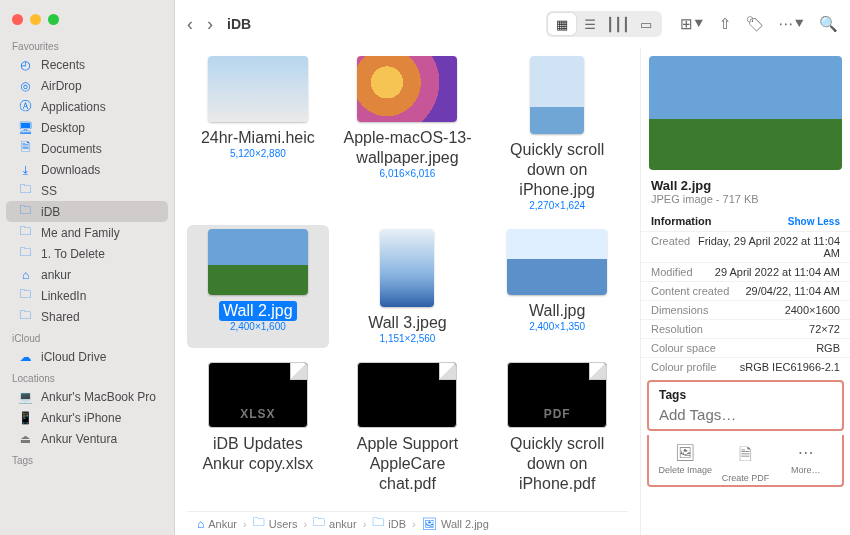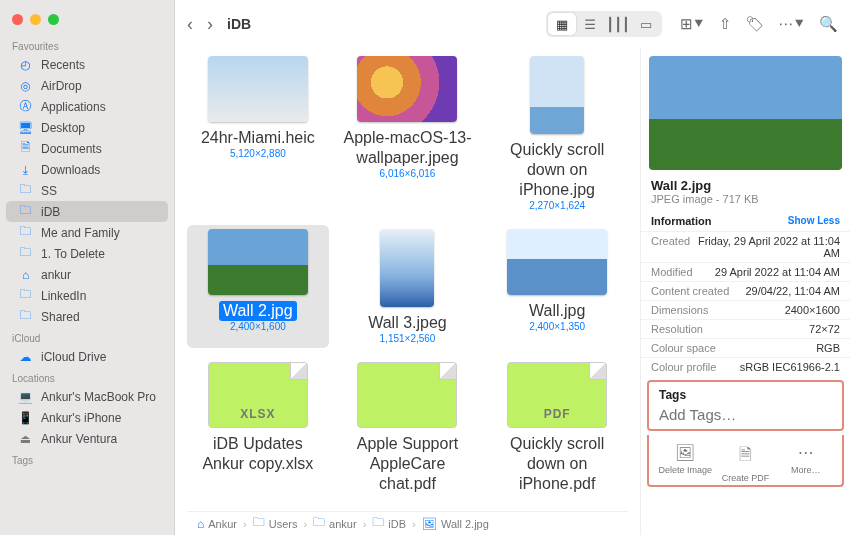--- a/index.html
+++ b/index.html
@@ -28,39 +28,39 @@
   .tb-grp { display:flex; gap:14px; align-items:center; margin-left:8px; font-size:15px;}
   .tb-btn { cursor:default; }
 
   .content { flex:1; display:flex; overflow:hidden; }
   .grid-area { flex:1; overflow:auto; padding: 4px 12px 0 12px; display:flex; flex-direction:column;}
   .grid { display:grid; grid-template-columns: repeat(3, 1fr); gap: 10px 8px; }
   .tile { display:flex; flex-direction:column; align-items:center; text-align:center; padding:4px; border-radius:6px;}
   .tile.sel { background:#e4e4e4; }
   .thumb { width:100px; height:66px; border-radius:4px; background:#ddd center/cover no-repeat; box-shadow:0 1px 2px rgba(0,0,0,.25); display:flex; align-items:center; justify-content:center; font-size:11px; color:#666; position:relative; overflow:hidden;}
   .thumb.port { width:54px; height:78px; }
-  .thumb.doc { background:#bef264; border:1px solid #ccc; box-shadow:none; position:relative; }
+  .thumb.doc { background:#000000; border:1px solid #ccc; box-shadow:none; position:relative; }
   .thumb.doc::after { content:""; position:absolute; top:0; right:0; width:16px; height:16px; background:linear-gradient(135deg,#fff 0 50%, #ddd 50% 100%); border-bottom:1px solid #ccc; border-left:1px solid #ccc;}
   .docext { position:absolute; bottom:6px; font-weight:600; font-size:12px; color:#777; letter-spacing:1px; }
   .fn { font-size:16px; color:#3a3a3a; margin-top:6px; line-height:1.25; max-width:130px;}
   .fn.sel { background:#0a7cff; color:#fff; border-radius:3px; padding:0 4px;}
   .dim { font-size:10px; color:#0a7cff; margin-top:0;}
 
   .pbar { height:24px; border-top:1px solid #eee; font-size:11px; color:#7a7a7a; display:flex; align-items:center; gap:4px; padding:0 10px;}
   .pbar .crumb { display:flex; align-items:center; gap:4px;}
   .pbar .sep::after { content:"›"; margin:0 2px; color:#bbb;}
   .fold-ic { color:#0a7cff; font-size:12px;}
 
   
   .insp { width:210px; border-left:1px solid #eee; display:flex; flex-direction:column; font-size:11px; color:#444; overflow:hidden;}
   .insp-prev { height:130px; display:flex; align-items:center; justify-content:center; padding:8px;}
   .insp-prev .pv { width:100%; height:100%; border-radius:4px; background:linear-gradient(to bottom,#6aa3d8 0 55%, #3c7a2e 55% 100%);}
   .insp-name { font-size:13px; font-weight:600; padding:0 10px; color:#222;}
   .insp-sub { font-size:11px; color:#888; padding:0 2px 6px 10px;}
-  .insp-h { display:flex; justify-content:space-between; align-items:flex-start; padding:4px 10px; font-weight:600; color:#222;}
+  .insp-h { display:flex; justify-content:space-between; align-items:flex-end; padding:4px 10px; font-weight:600; color:#222;}
   .insp-h .link { color:#0a7cff; font-weight:700; font-size:10px;}
   .insp-row { display:flex; justify-content:space-between; padding:3px 10px; border-top:1px solid #f1f1f1;}
   .insp-row .k { color:#888; }
   .insp-row .v { color:#333; text-align:right;}
   .insp-tags { padding:6px 10px; border:2px solid #e28b7d; margin:4px 6px; border-radius:4px;}
   .insp-tags h4 { font-size:12px; color:#222; margin-bottom:4px;}
   .insp-tags input { border:none; font-size:15px; color:#999; width:100%; outline:none; background:transparent;}
   .insp-acts { display:flex; justify-content:space-around; padding:8px 6px 2px 6px; border:2px solid #e28b7d; border-top:none; margin:0 6px 6px 6px; border-radius:0 0 4px 4px;}
   .insp-act { display:flex; flex-direction:column; align-items:center; font-size:9px; color:#777; gap:3px; width:60px;}
   .insp-act .aic { font-size:16px; color:#777;}

